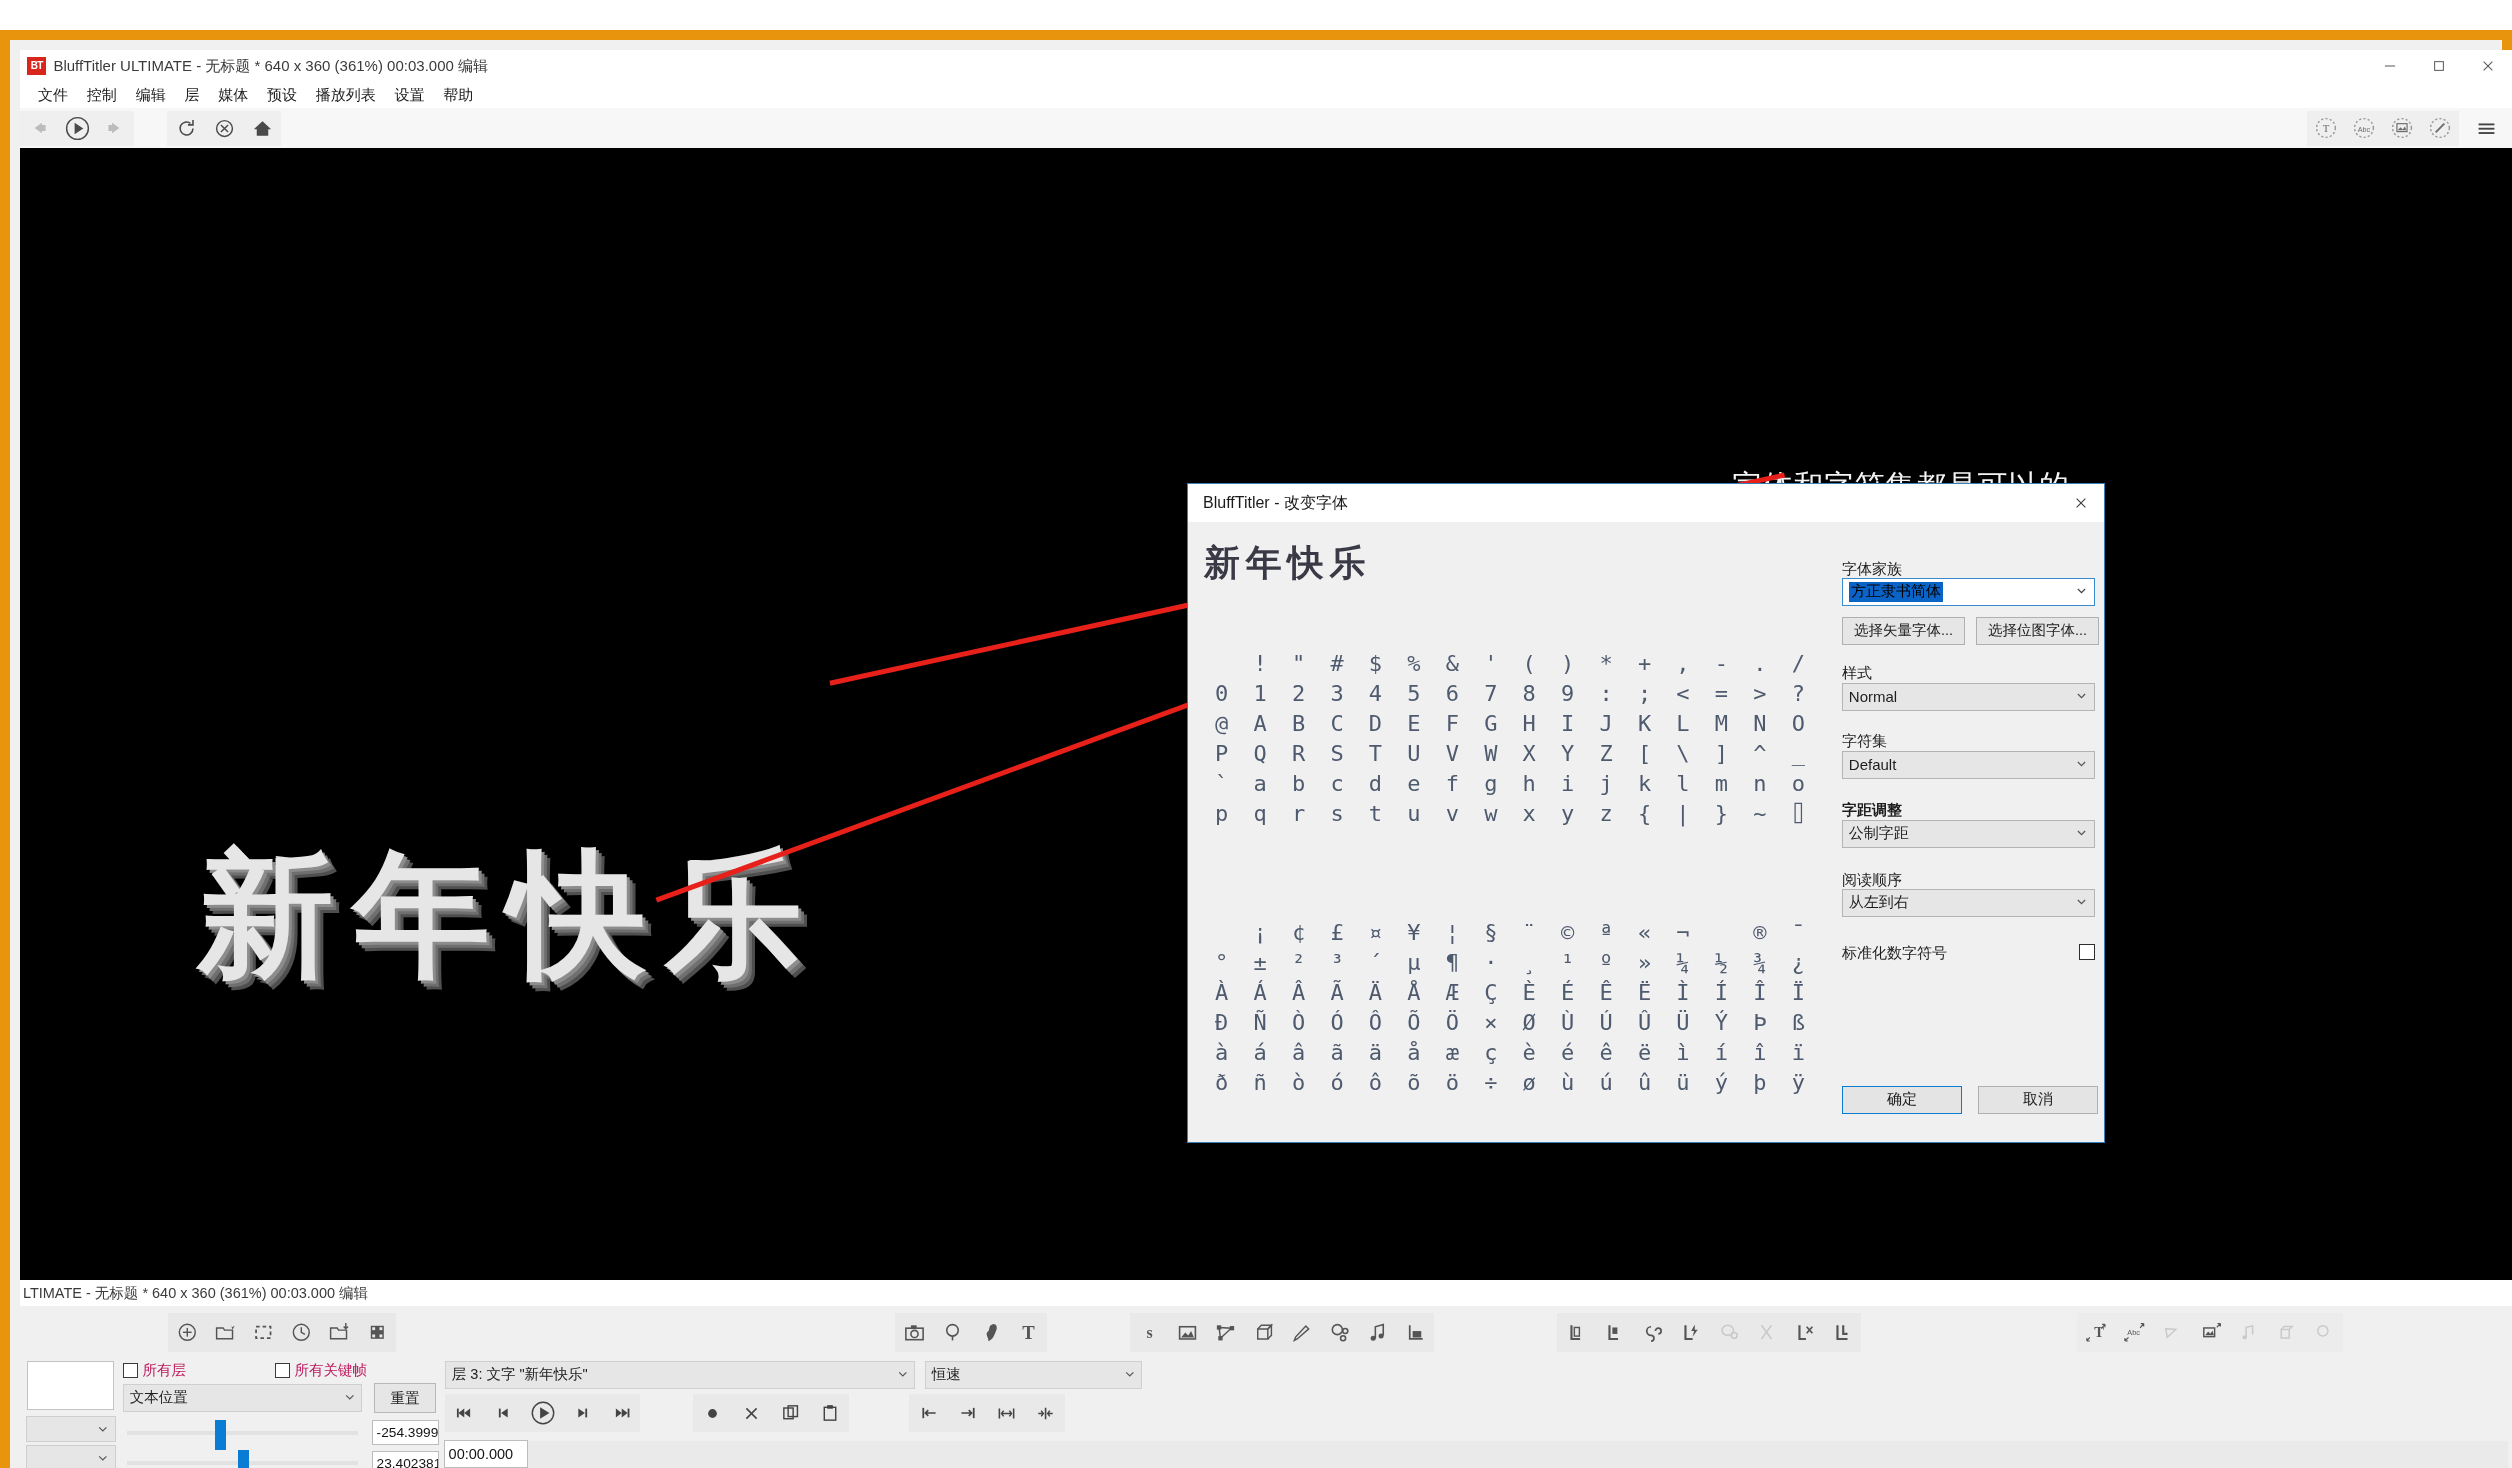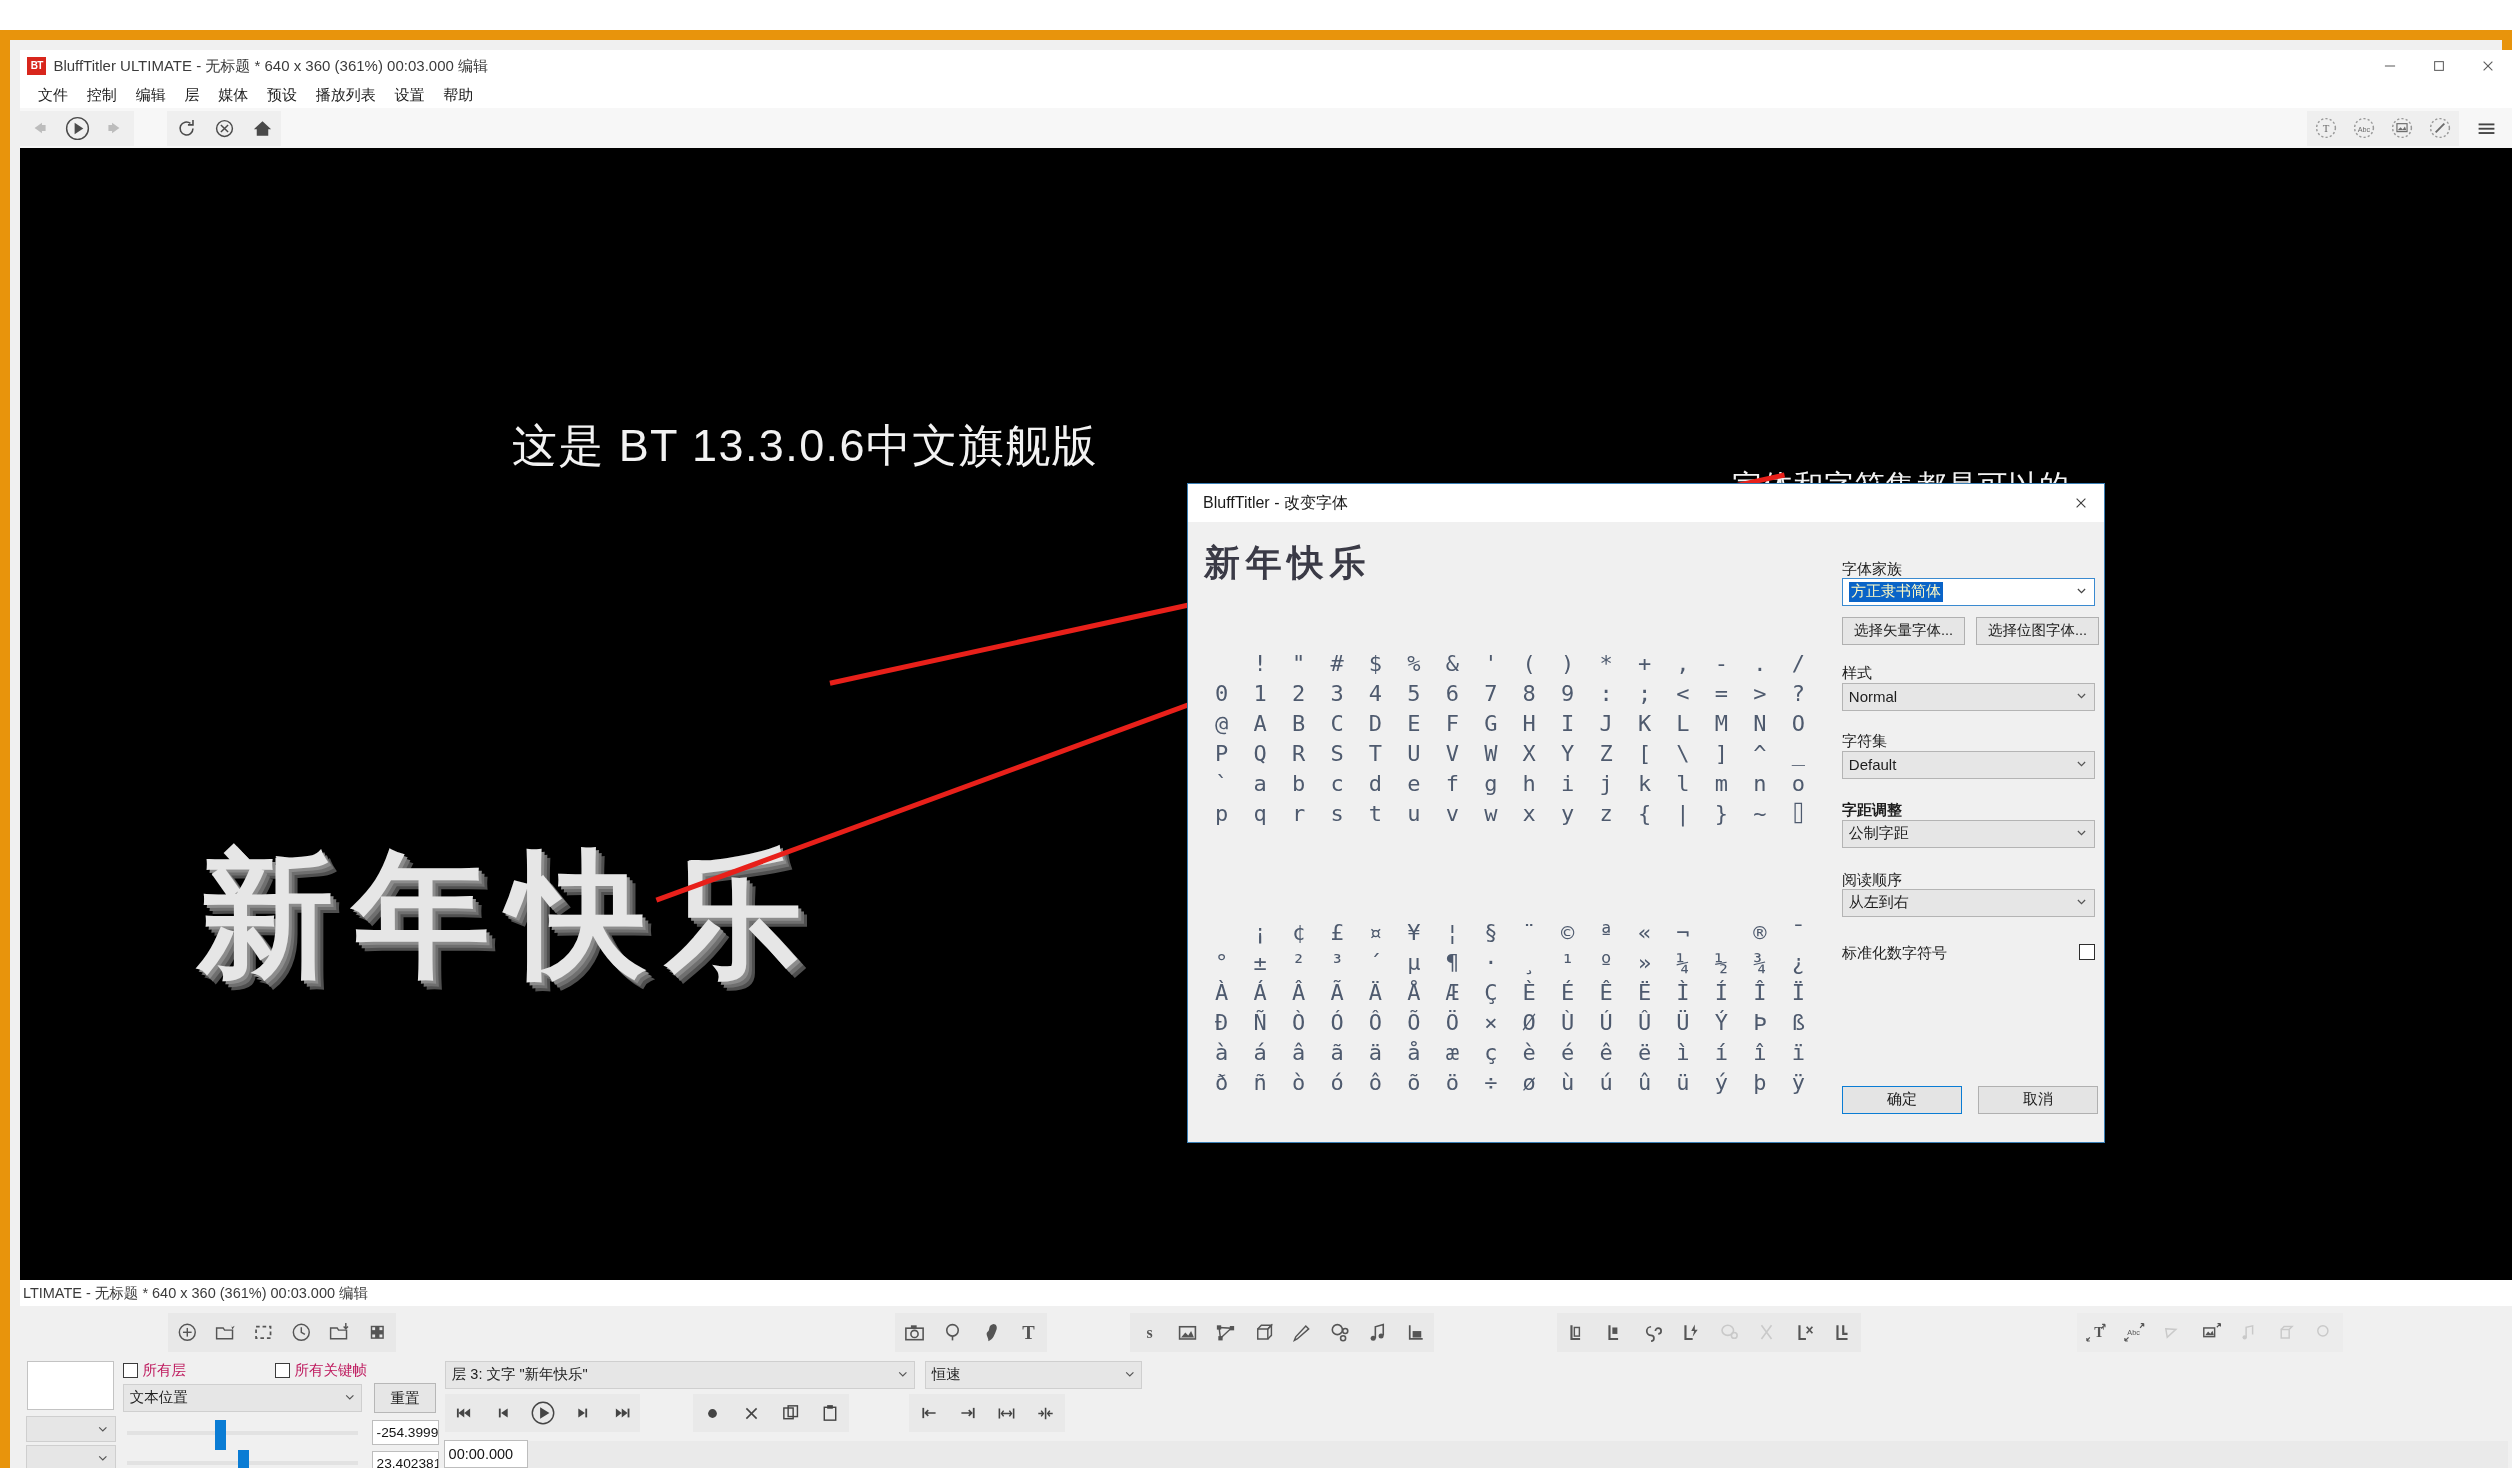--- a/index.html
+++ b/index.html
@@ -526,21 +526,21 @@
   .dlg-combo .chev { margin-left: auto; color: #555; }
 
   #font-family-label { left: 654px; top: 38px; }
   #font-family-combo {
     left: 654px; top: 56px;
     background: #ffffff;
     border: 0.7px solid #3a8ad0;
   }
   #font-family-combo .sel-text {
     background: #0a64c8;
-    color: #fef9c3;
+    color: #000000;
     padding: 0.7px 2.2px;
   }
 
   #btn-vector-font {
     position: absolute;
     left: 654px; top: 95px;
     width: 123px; height: 27.5px;
     background: #e6e6e6;
     border: 0.7px solid #b0b0b0;
     box-sizing: border-box;
@@ -718,21 +718,20 @@
         <svg width="23" height="23" viewBox="0 0 32 32">
             <rect x="5" y="9" width="22" height="2.6" fill="#444"></rect>
             <rect x="5" y="15" width="22" height="2.6" fill="#444"></rect>
             <rect x="5" y="21" width="22" height="2.6" fill="#444"></rect>
           </svg>
       </div>
     </div>
   </div>
 
   <div id="stage">
-    <div id="preview-heading">这是 BT 13.3.0.6中文旗舰版</div>
     <div id="stage-title-art">新年快乐</div>
     <div id="annotation-text">字体和字符集都是可以的</div>
 
     <svg id="annotation-lines" viewBox="0 0 3446 1565">
 
       <line x1="880" y1="1040" x2="2432" y2="470" stroke="#e8201a" stroke-width="7"></line>
 
       <line x1="1120" y1="740" x2="2440" y2="452" stroke="#e8201a" stroke-width="7"></line>
 
       <line x1="2620" y1="470" x2="2545" y2="790" stroke="#e8201a" stroke-width="7"></line>

